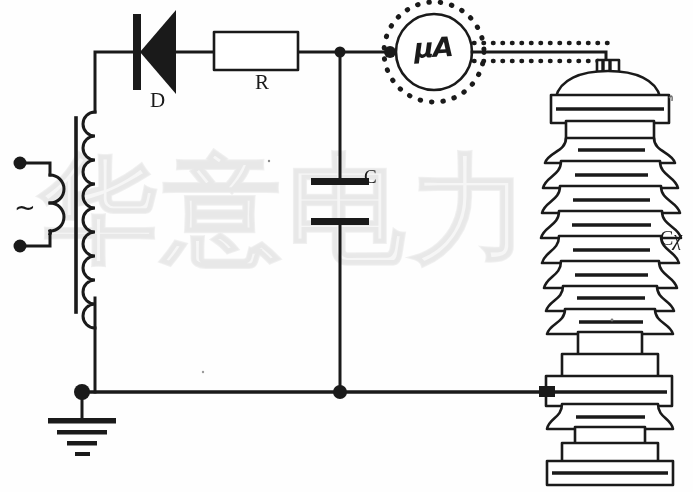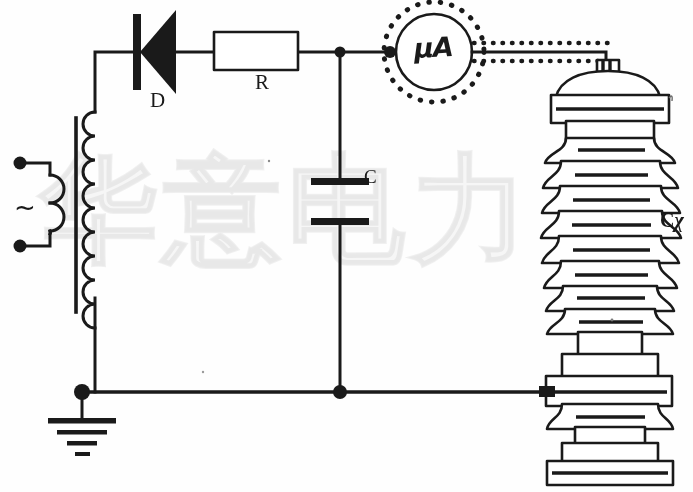--- a/index.html
+++ b/index.html
@@ -14,21 +14,21 @@
   .lbl{
     position:absolute;
     font-family:"Liberation Serif", serif;
     color:#1a1a1a;
     white-space:nowrap;
     user-select:none;
   }
   .lbl-D{left:150px;top:88px;font-size:21px;}
   .lbl-R{left:255px;top:70px;font-size:21px;}
   .lbl-C{left:364px;top:166px;font-size:19px;}
-  .lbl-Cx{left:660px;top:209px;font-size:20px;font-weight:bold;}
+  .lbl-Cx{left:660px;top:227px;font-size:20px;}
   .lbl-Cx .sub{font-size:20px;font-style:italic;}
   .lbl-meter{
     left:414px;top:32px;font-size:27px;font-style:italic;
     font-family:"DejaVu Sans", sans-serif;font-weight:600;
     letter-spacing:-1px;
     transform:rotate(-3deg);
   }
   .lbl-ac{left:14px;top:192px;font-size:26px;font-family:"DejaVu Sans",sans-serif;}
   .watermark{
     position:absolute;left:39px;top:150px;

